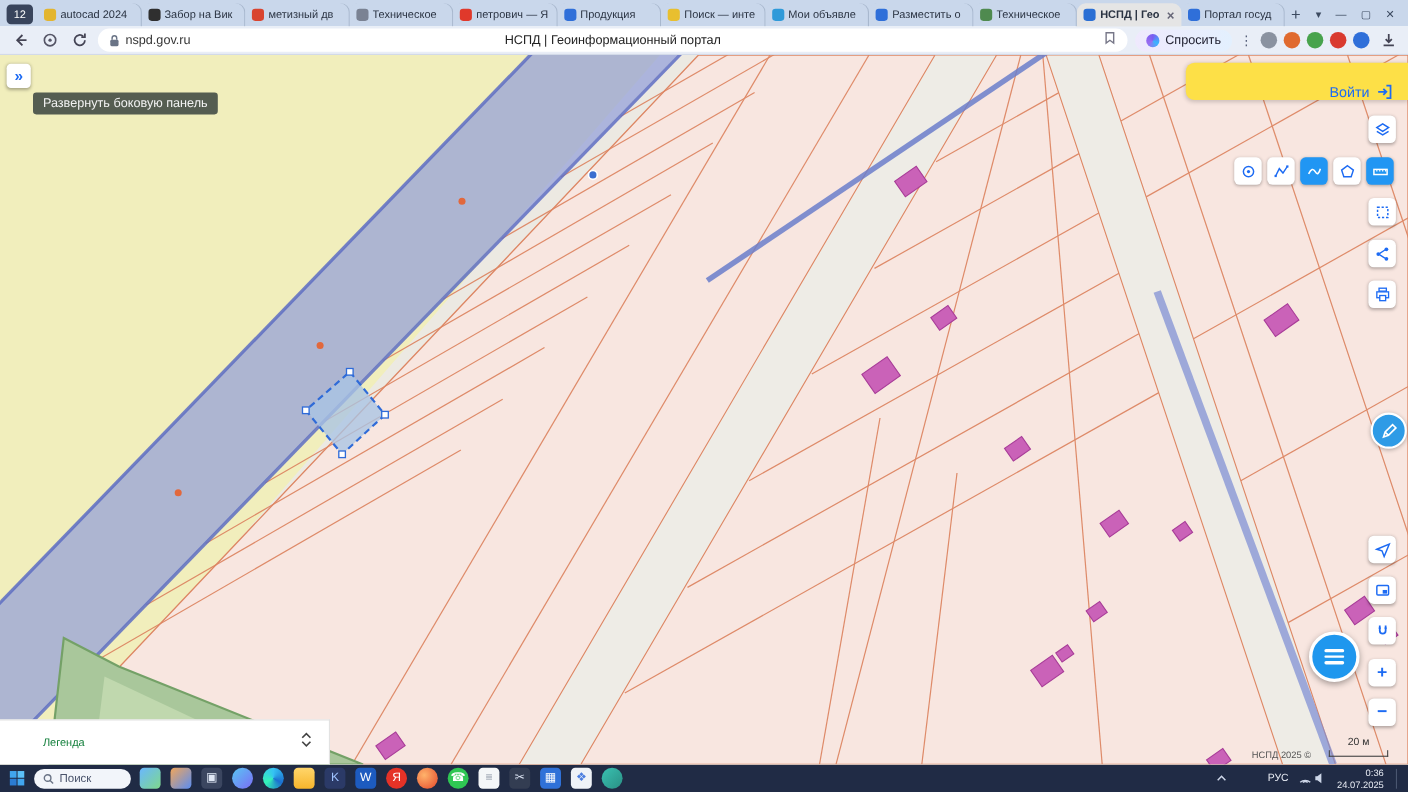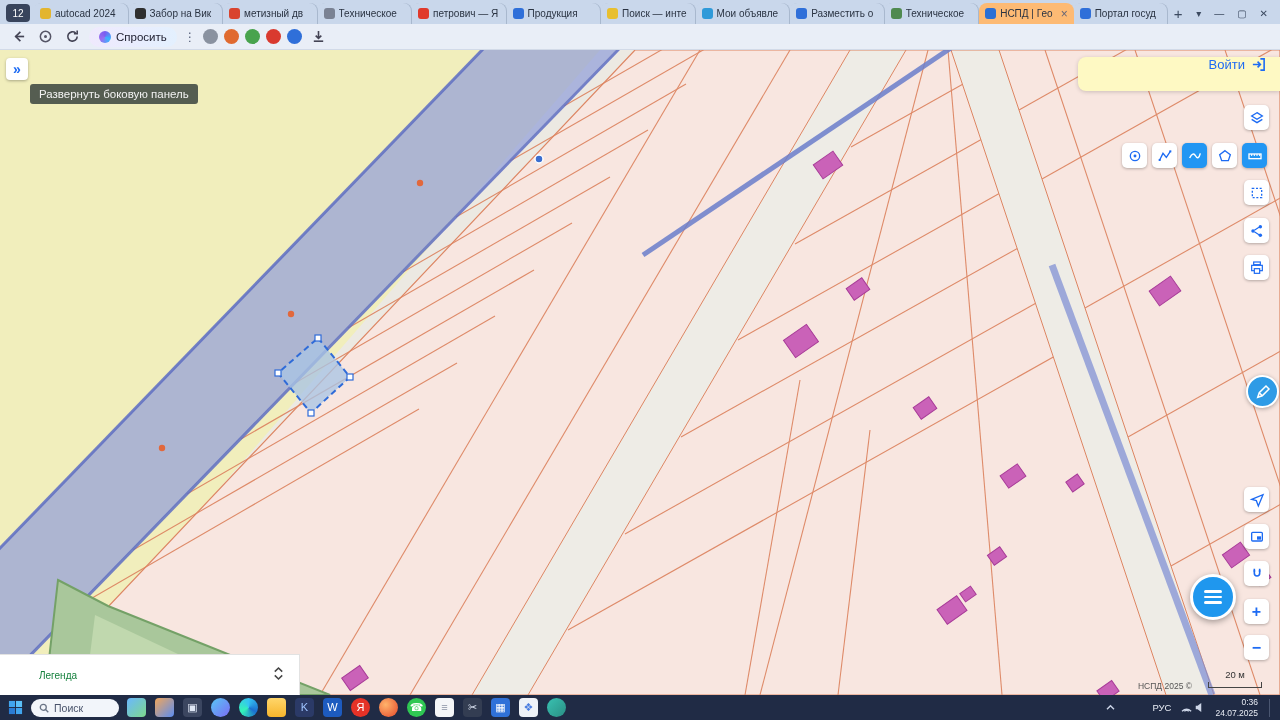--- a/index.html
+++ b/index.html
@@ -7,21 +7,21 @@
   body{font-family:"Liberation Sans",sans-serif;background:#fff;}
 
   
   .tabstrip{height:24px;background:#c9d7eb;display:flex;align-items:flex-end;padding:0 4px;}
   .tabcount{width:24px;height:18px;margin:0 4px 2px 2px;background:#38445c;color:#fff;font-size:10px;
     border-radius:4px;display:flex;align-items:center;justify-content:center;flex:none;}
   .tabs{display:flex;flex:1;min-width:0;}
   .tab{height:21px;flex:1 1 92px;min-width:0;max-width:98px;display:flex;align-items:center;gap:4px;
     padding:0 6px;border-radius:8px 8px 0 0;color:#2a3342;font-size:10px;}
   .tab:not(.active){box-shadow:inset -1px 0 0 rgba(70,90,120,.25);}
-  .tab.active{background:#fdba74;}
+  .tab.active{background:#e5e5e5;font-weight:bold;}
   .fav{width:11px;height:11px;border-radius:3px;flex:none;}
   .tlabel{white-space:nowrap;overflow:hidden;flex:1;}
   .tclose{font-size:12px;color:#667;flex:none;line-height:1;}
   .newtab{width:20px;text-align:center;color:#3c4a60;font-size:15px;line-height:20px;flex:none;}
   .wincontrols{display:flex;gap:13px;align-items:center;padding:0 8px 5px 8px;color:#3c4a60;font-size:10px;flex:none;}
 
   
   .addressbar{height:26px;background:#e9eef7;display:flex;align-items:center;padding:0 8px;gap:7px;
     border-bottom:1px solid #d2dae8;}
   .navbtn{width:20px;height:20px;display:flex;align-items:center;justify-content:center;flex:none;}
@@ -41,22 +41,22 @@
 
   
   .map{position:relative;height:645px;background:#ece9e2;overflow:hidden;}
   .map svg.base{position:absolute;left:0;top:0;}
   .ovl{position:absolute;}
   .expandbtn{left:6px;top:8px;width:22px;height:22px;background:#fff;border-radius:4px;
     box-shadow:0 1px 3px rgba(0,0,0,.3);color:#1d6bf3;font-size:14px;font-weight:bold;
     display:flex;align-items:center;justify-content:center;}
   .sidetip{left:30px;top:34px;background:rgba(72,80,72,.92);color:#f2f2f2;font-size:11.5px;
     padding:4px 9px;border-radius:3px;white-space:nowrap;}
-  .headerbar{right:0;top:7px;width:202px;height:34px;background:#fef9c3;border-radius:8px 0 0 8px;
-    box-shadow:0 1px 4px rgba(0,0,0,.18);display:flex;align-items:flex-start;justify-content:flex-end;
+  .headerbar{right:0;top:7px;width:202px;height:34px;background:#fde047;border-radius:8px 0 0 8px;
+    box-shadow:0 1px 4px rgba(0,0,0,.18);display:flex;align-items:flex-end;justify-content:flex-end;
     padding-right:14px;gap:6px;}
   .login{color:#1d6bf3;font-size:13px;}
   .measuretip{left:325px;top:350px;background:rgba(62,62,62,.85);color:#fff;font-size:12px;
     padding:5px 10px;border-radius:4px;line-height:1.45;white-space:nowrap;}
   .measuretip sup{font-size:8px;}
   .mbtn{position:absolute;width:25px;height:25px;background:#fff;border-radius:5px;
     box-shadow:0 1px 3px rgba(0,0,0,.28);display:flex;align-items:center;justify-content:center;}
   .mbtn svg{width:16px;height:16px;}
   .mbtn.active{background:#2196f3;}
   .mbtn.textb{color:#1d6bf3;font-size:16px;font-weight:bold;}
@@ -166,20 +166,33 @@
     <svg viewBox="0 0 16 16">
         <circle cx="8" cy="8" r="5.5" fill="none" stroke="#556" stroke-width="1.6"></circle>
         <circle cx="8" cy="8" r="1.6" fill="#556"></circle>
       </svg>
   </div>
   <div class="navbtn">
     <svg viewBox="0 0 16 16">
         <path d="M13 8 a5 5 0 1 1 -1.6-3.7" fill="none" stroke="#445" stroke-width="1.7"></path>
         <path d="M13 1.5 V5 H9.5" fill="none" stroke="#445" stroke-width="1.7"></path>
       </svg>
+  </div>
+  <div class="smartbox">
+    <svg width="10" height="12" viewBox="0 0 12 14">
+        <rect x="1.5" y="6" width="9" height="7" rx="1.5" fill="#6a7486"></rect>
+        <path d="M3.5 6 V4 a2.5 2.5 0 0 1 5 0 V6" fill="none" stroke="#6a7486" stroke-width="1.6"></path>
+      </svg>
+    <span class="url">nspd.gov.ru</span>
+    <span class="smart-title">НСПД | Геоинформационный портал</span>
+    <span class="bookmark">
+      <svg width="12" height="13" viewBox="0 0 14 15">
+          <path d="M3 2 h8 v11 l-4-3 -4 3 z" fill="none" stroke="#778" stroke-width="1.5"></path>
+        </svg>
+    </span>
   </div>
   <div class="askbtn">
     <span class="askdot"></span>
     <span>Спросить</span>
   </div>
   <span class="kebab">⋮</span>
   <div class="extrow" id="ext">
       <span class="extdot" style="background: rgb(138, 146, 160);"></span>
       <span class="extdot" style="background: rgb(224, 106, 47);"></span>
       <span class="extdot" style="background: rgb(72, 163, 77);"></span>

